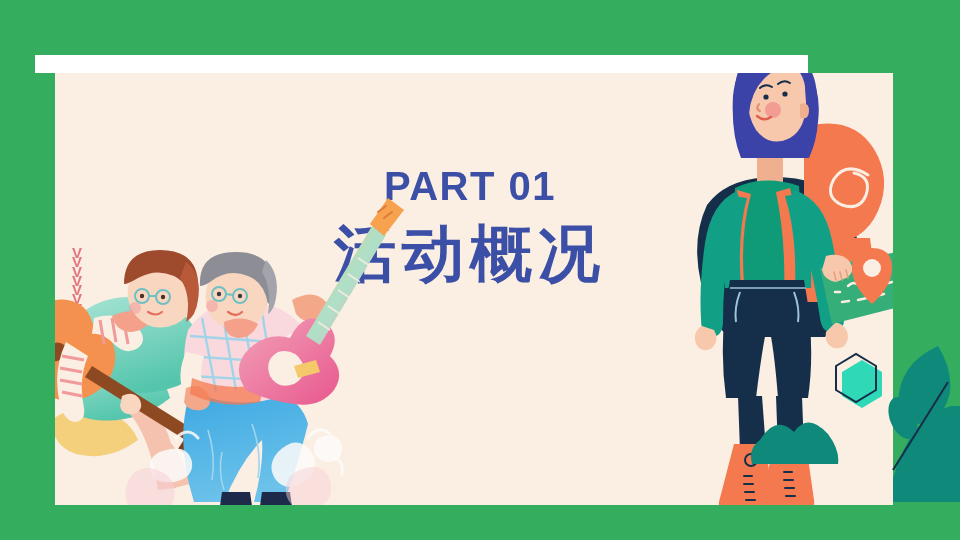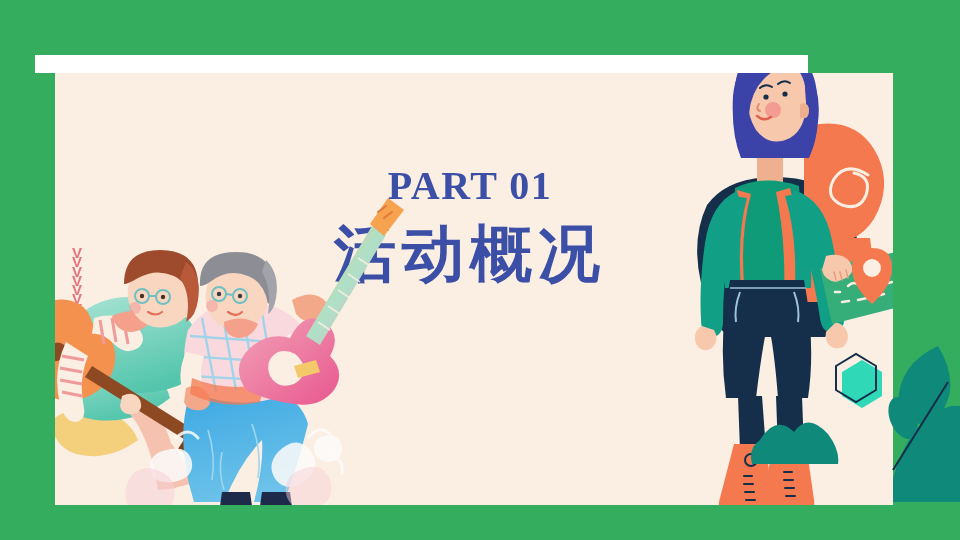--- a/index.html
+++ b/index.html
@@ -12,21 +12,21 @@
 
   
   .bg-green{position:absolute;inset:0;background:#35ad5f;}
   .white-bar{position:absolute;left:35px;top:55px;width:773px;height:18px;background:#ffffff;}
   .cream-panel{position:absolute;left:55px;top:73px;width:838px;height:432px;background:#fbeee2;}
 
   
   .title-wrap{position:absolute;left:300px;top:165px;width:340px;text-align:center;z-index:40;}
   .part-label{
     font-size:40px;font-weight:bold;color:#3b4fa6;letter-spacing:1.5px;
-    line-height:1.05;margin:0 0 14px 0;font-family:Liberation Serif, serif;
+    line-height:1.05;margin:0 0 14px 0;font-family:Liberation Sans, sans-serif;
   }
   .cn-title{
     font-size:62px;font-weight:bold;color:#3b4fa6;letter-spacing:6px;
     line-height:1.05;margin:0;font-family:"DejaVu Sans","Liberation Sans",sans-serif;
   }
 
   
   .chevrons{position:absolute;left:72px;top:248px;z-index:35;
     display:flex;flex-direction:column;align-items:center;line-height:0.62;}
   .chevrons span{color:#e2767c;font-size:15px;font-weight:bold;}

